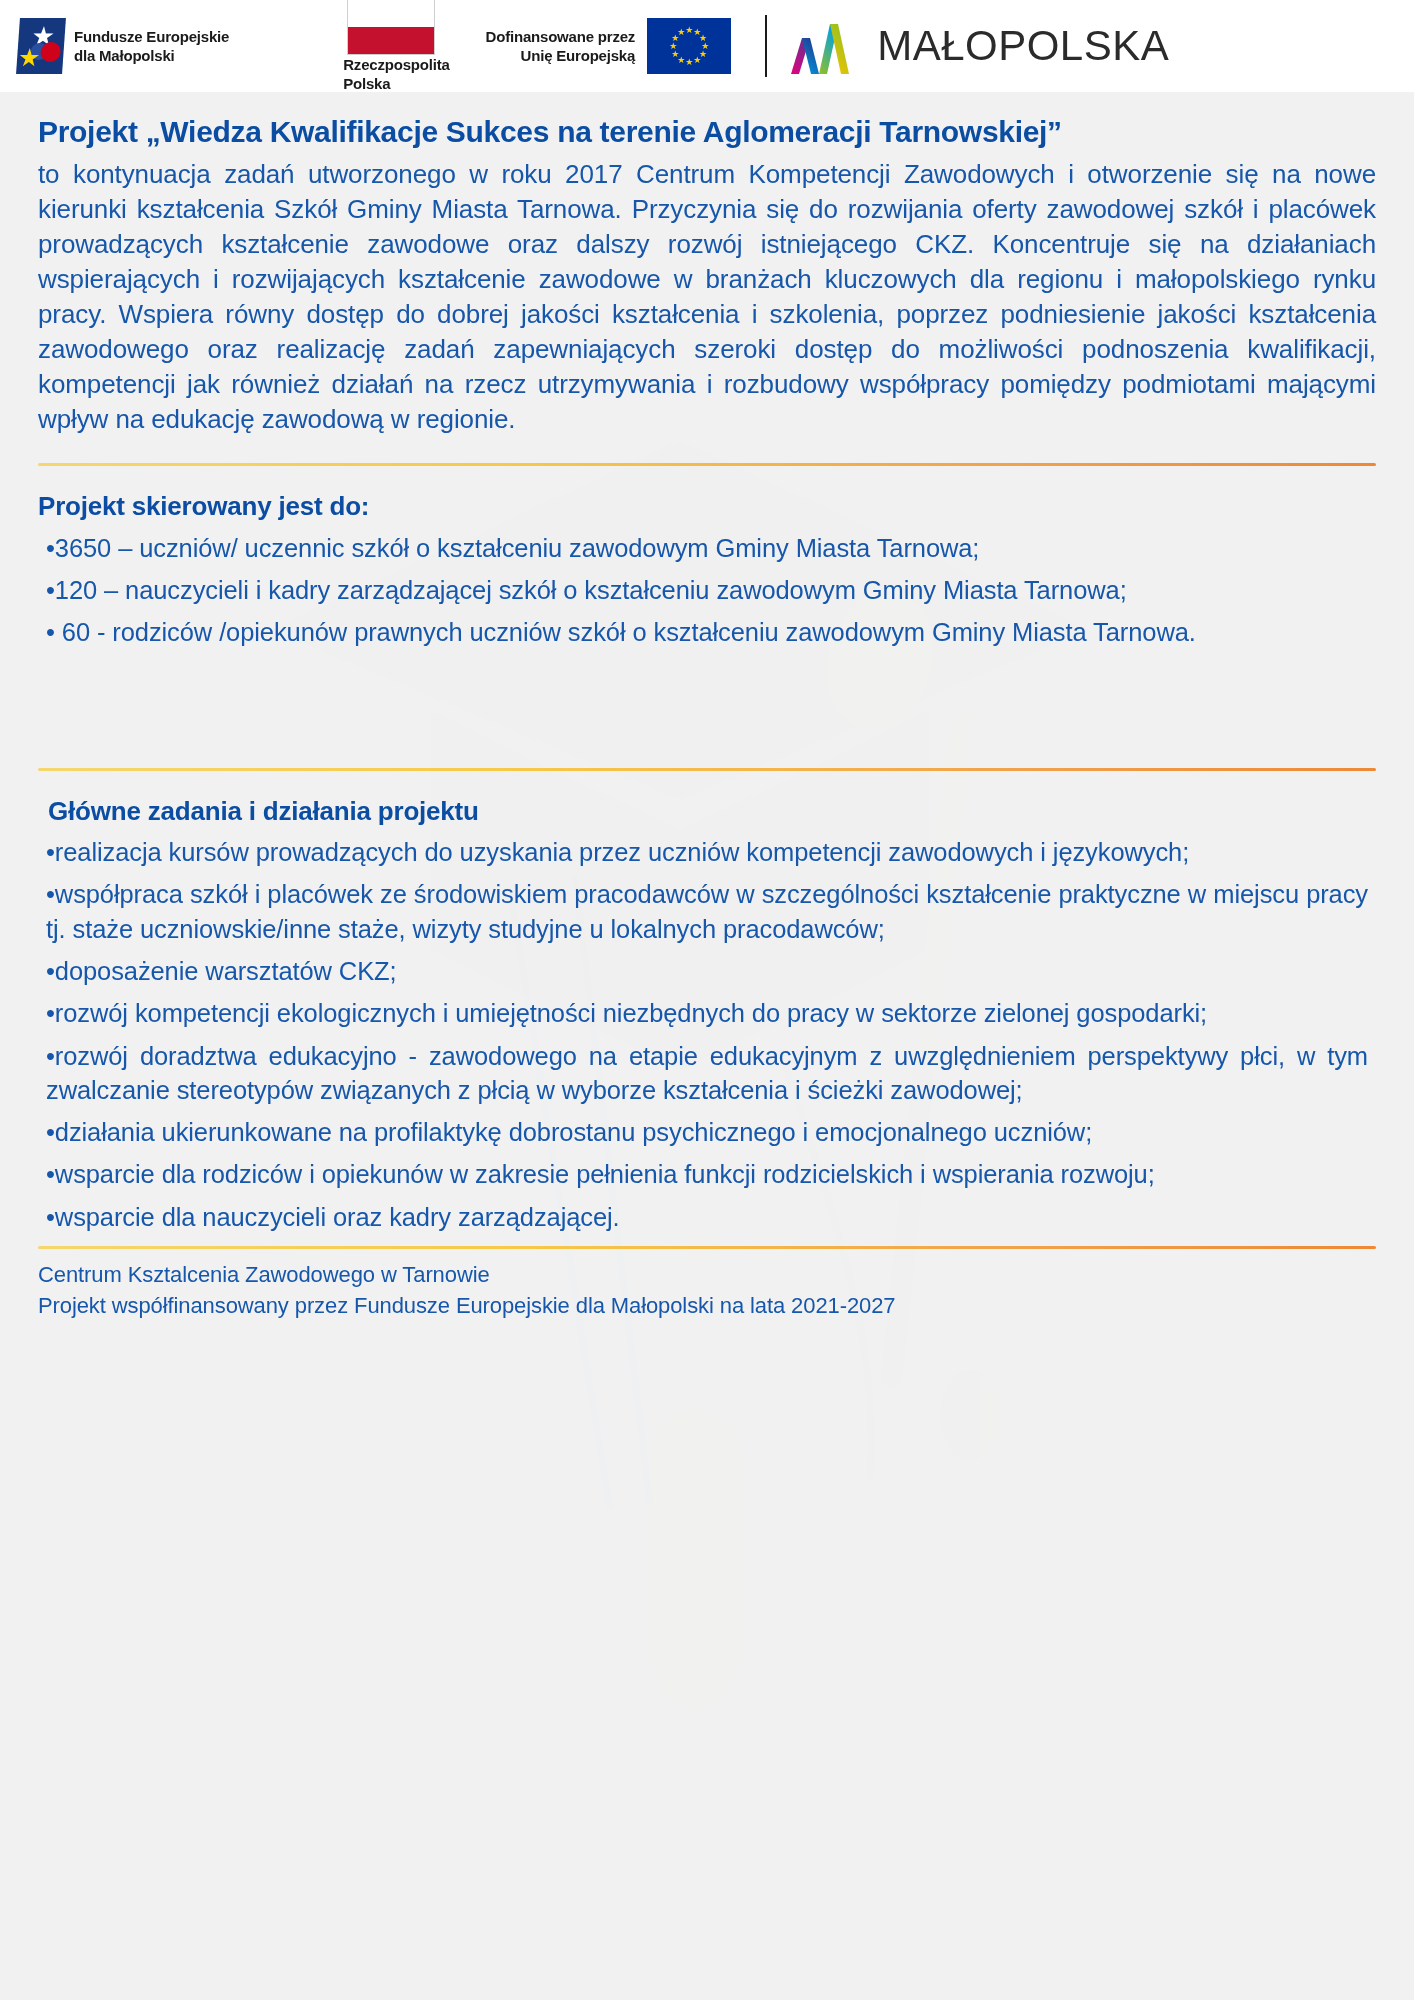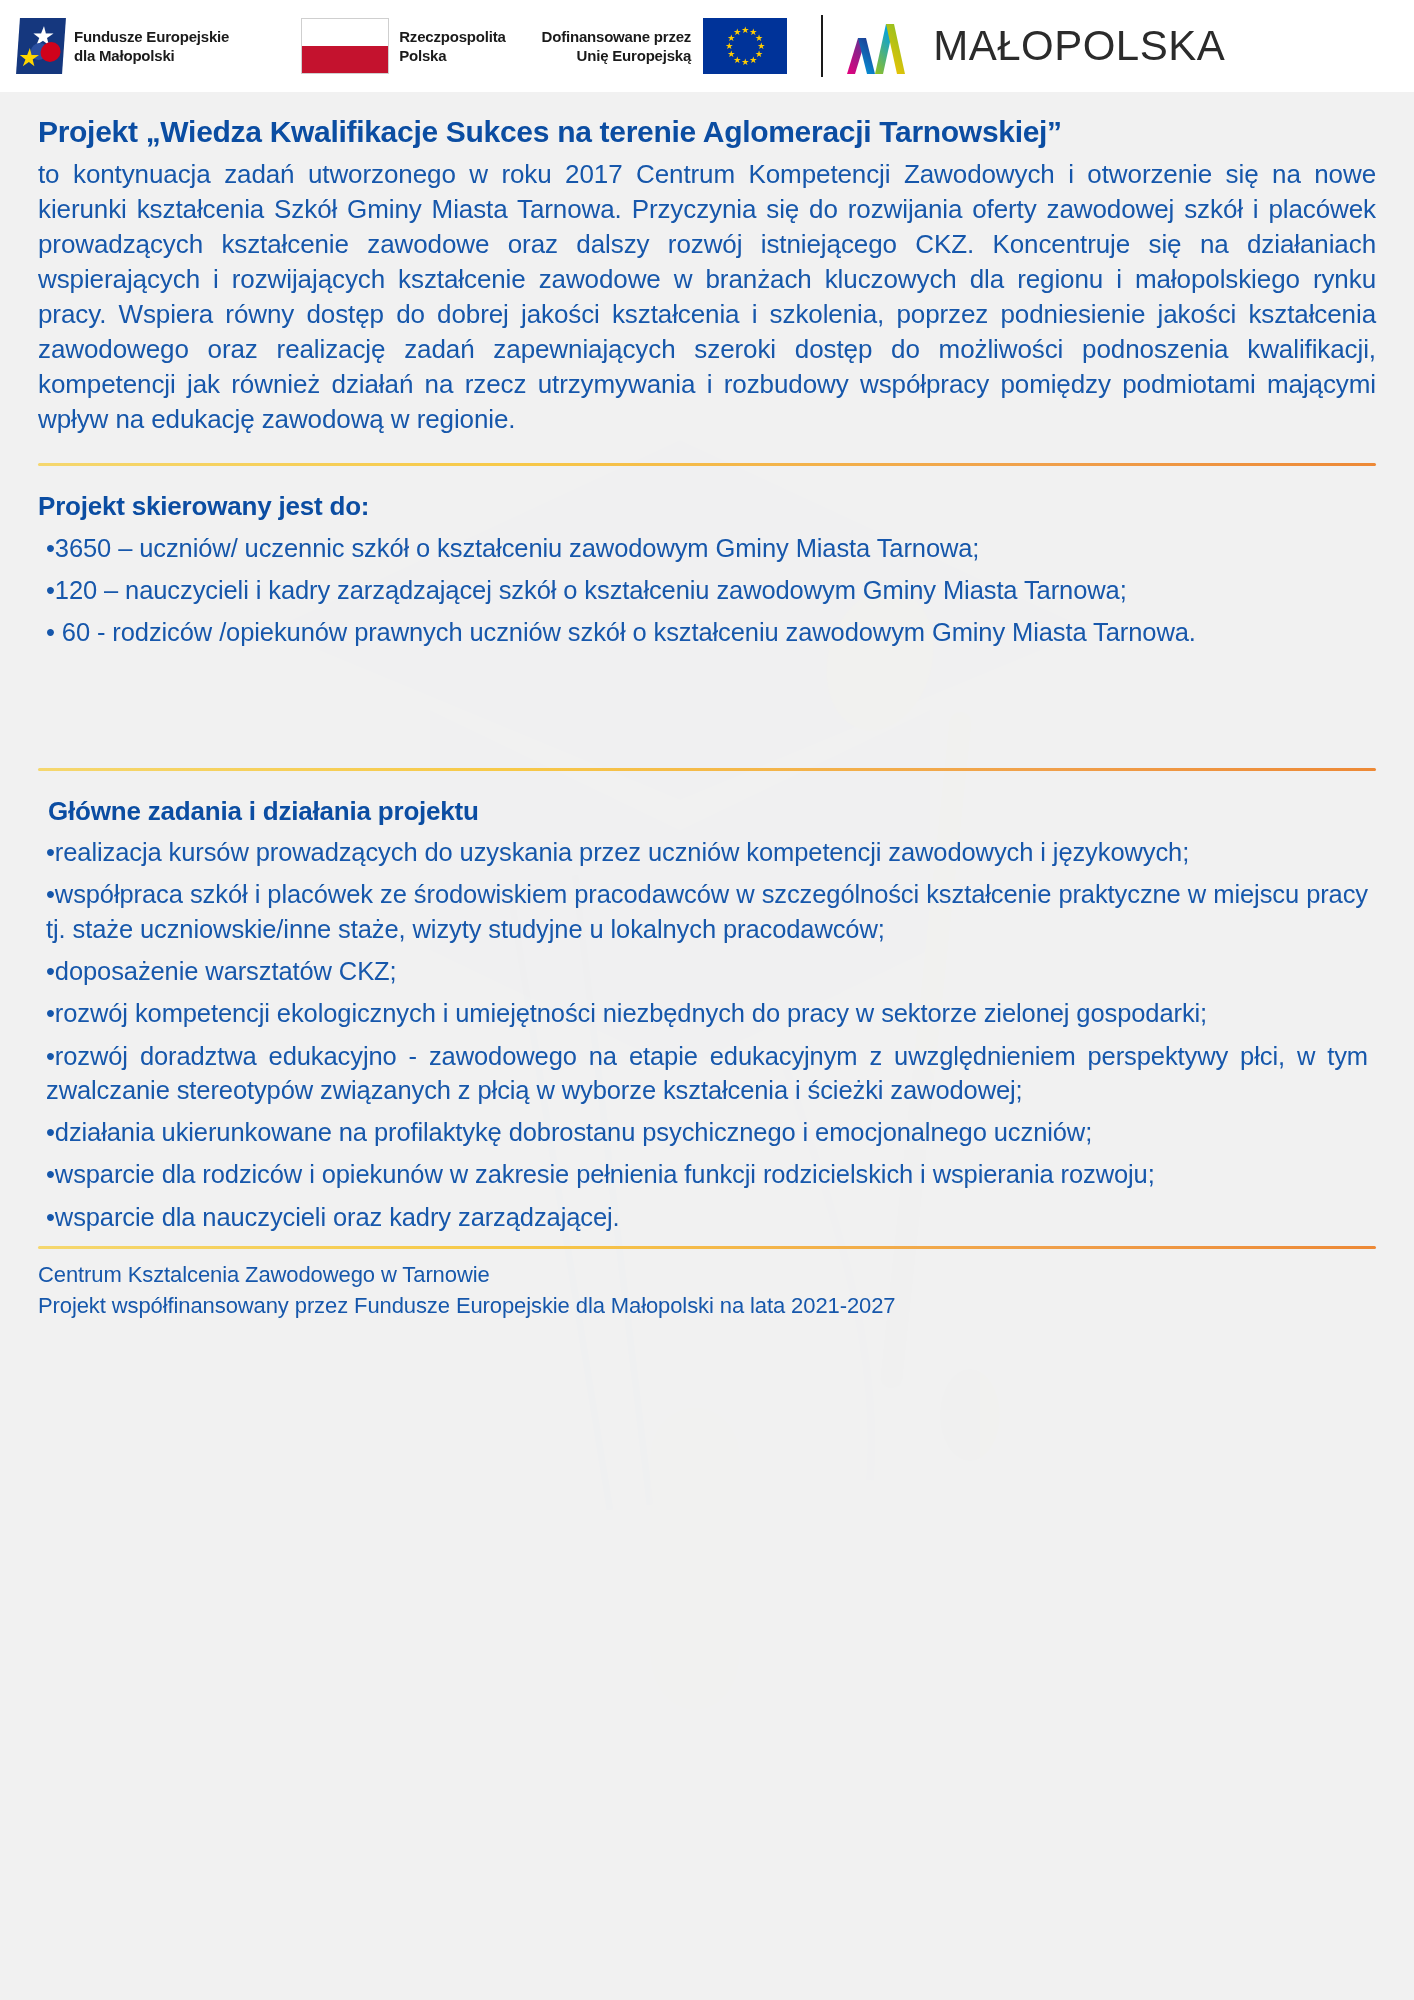--- a/index.html
+++ b/index.html
@@ -218,21 +218,21 @@
         <span class="fe-dot-blue"></span>
         <span class="fe-dot-yellow"></span>
         <span class="fe-dot-red"></span>
       </div>
       <div class="logo-label">
         <div>Fundusze Europejskie</div>
         <div>dla Małopolski</div>
       </div>
     </div>
 
-    <div class="logo-block" style="margin-left:72px;">
+    <div class="logo-block" style="margin-left:104px;flex-direction:column;">
       <div class="pl-flag">
         <div class="white"></div>
         <div class="red"></div>
       </div>
       <div class="logo-label">
         <div>Rzeczpospolita</div>
         <div>Polska</div>
       </div>
     </div>
 

